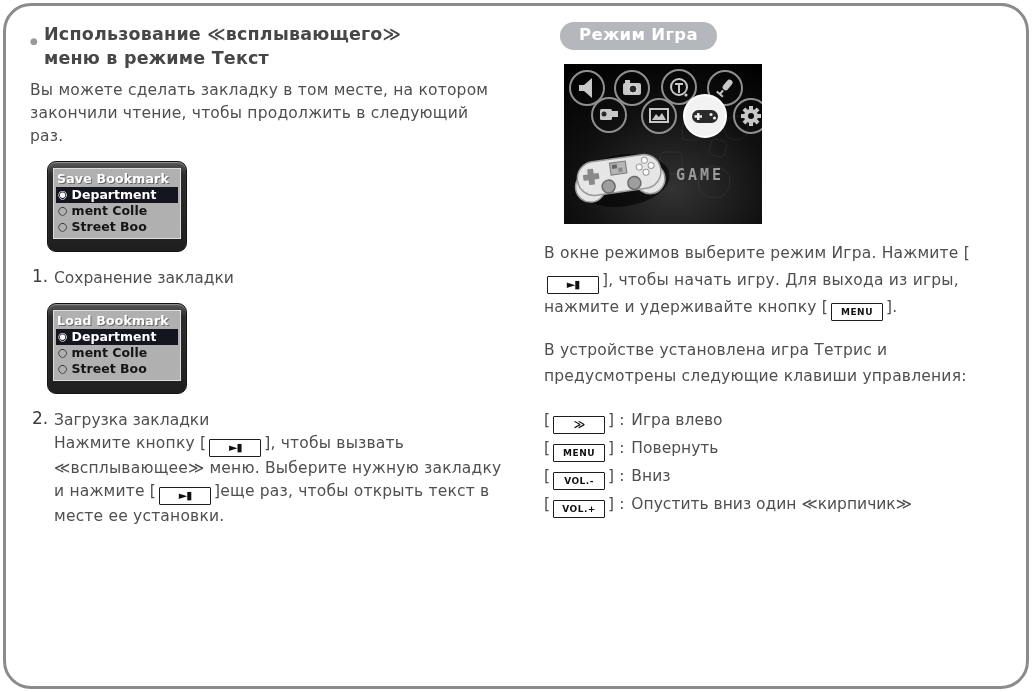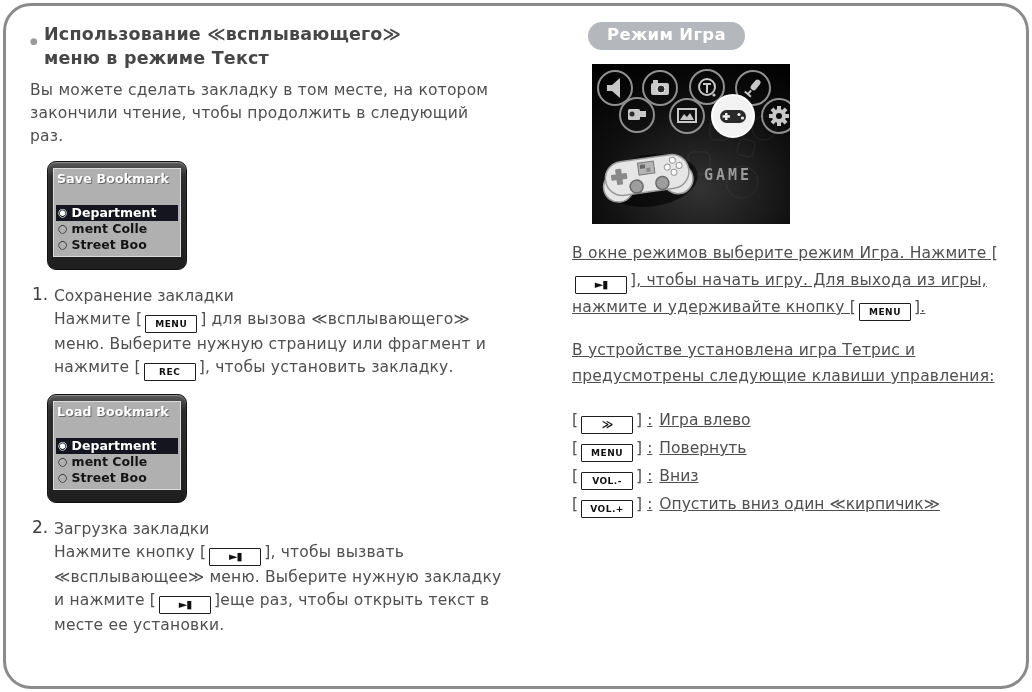--- a/index.html
+++ b/index.html
@@ -5,35 +5,35 @@
   html,body { margin:0; padding:0; }
   body {
     width:1032px; height:692px; background:#ffffff; position:relative; overflow:hidden;
     font-family:"DejaVu Sans","Liberation Sans",sans-serif; color:#4f4f4f;
   }
   .frame {
     position:absolute; left:3px; top:3px; right:3px; bottom:3px;
     border:3px solid #8b8b8b; border-radius:28px; pointer-events:none;
   }
   .col-left  { position:absolute; left:30px; top:22px; width:494px; }
-  .col-right { position:absolute; left:572px; top:22px; width:456px;text-decoration:underline; }
+  .col-right { position:absolute; left:544px; top:22px; width:456px; }
 
   .heading { position:relative; padding-left:14px; font-size:17.5px; font-weight:bold;
              color:#474747; line-height:24px; letter-spacing:.2px; }
   .heading .bullet { position:absolute; left:0; top:7px; font-size:9px; color:#9a9a9a; }
 
   .intro { margin-top:9px; font-size:15.5px; line-height:23px; width:474px; letter-spacing:.2px; }
 
   .device-screen { width:128px; margin:13px 0 0 17px;
     background:linear-gradient(180deg,#5a5a5a 0%,#2d2d2d 14%,#1f1f1f 100%);
     border:1px solid #121212; border-radius:9px; padding:6px 5px 12px 5px;
     box-shadow:inset 0 1px 1px rgba(255,255,255,.35); }
   .panel { background:#b0b0b0; border:1px solid #dcdcdc; padding:1px 2px 3px; }
   .screen-title { font-size:12.5px; font-weight:bold; color:#fff;
-    text-shadow:1px 1px 0 #676767; padding:1px 1px 19px; letter-spacing:.2px; }
+    text-shadow:1px 1px 0 #676767; padding:1px 1px 1px; letter-spacing:.2px; }
   .opt { display:flex; align-items:center; gap:4px; font-size:12.5px; font-weight:bold;
          color:#141414; line-height:16px; padding:0 2px; }
   .opt.selected { background:#15151f; color:#ffffff; }
   .opt .radio { font-size:11px; line-height:16px; }
 
   .step { position:relative; margin-top:15px; padding-left:24px; }
   .step-num { position:absolute; left:2px; top:-1px; font-size:17px; color:#3d3d3d; }
   .step-title { font-size:15.5px; line-height:23px; }
   .step-body { font-size:15.5px; line-height:23px; width:450px; letter-spacing:.2px; }
 
@@ -84,23 +84,20 @@
       <div class="opt">
         <span class="radio">○</span>
         <span>Street Boo</span>
       </div>
     </div>
   </div>
 
   <div class="step">
     <span class="step-num">1.</span>
     <div class="step-title">Сохранение закладки</div>
-    <div class="step-body">
-      <span>Нажмите [</span><span class="kbd">MENU</span><span>] для вызова ≪всплывающего≫ меню. Выберите нужную страницу или фрагмент и нажмите [</span><span class="kbd">REC</span><span>], чтобы установить закладку.</span>
-    </div>
   </div>
 
   <div class="device-screen">
     <div class="panel">
       <div class="screen-title">Load Bookmark</div>
       <div class="opt selected">
         <span class="radio">◉</span>
         <span>Department</span>
       </div>
       <div class="opt">

